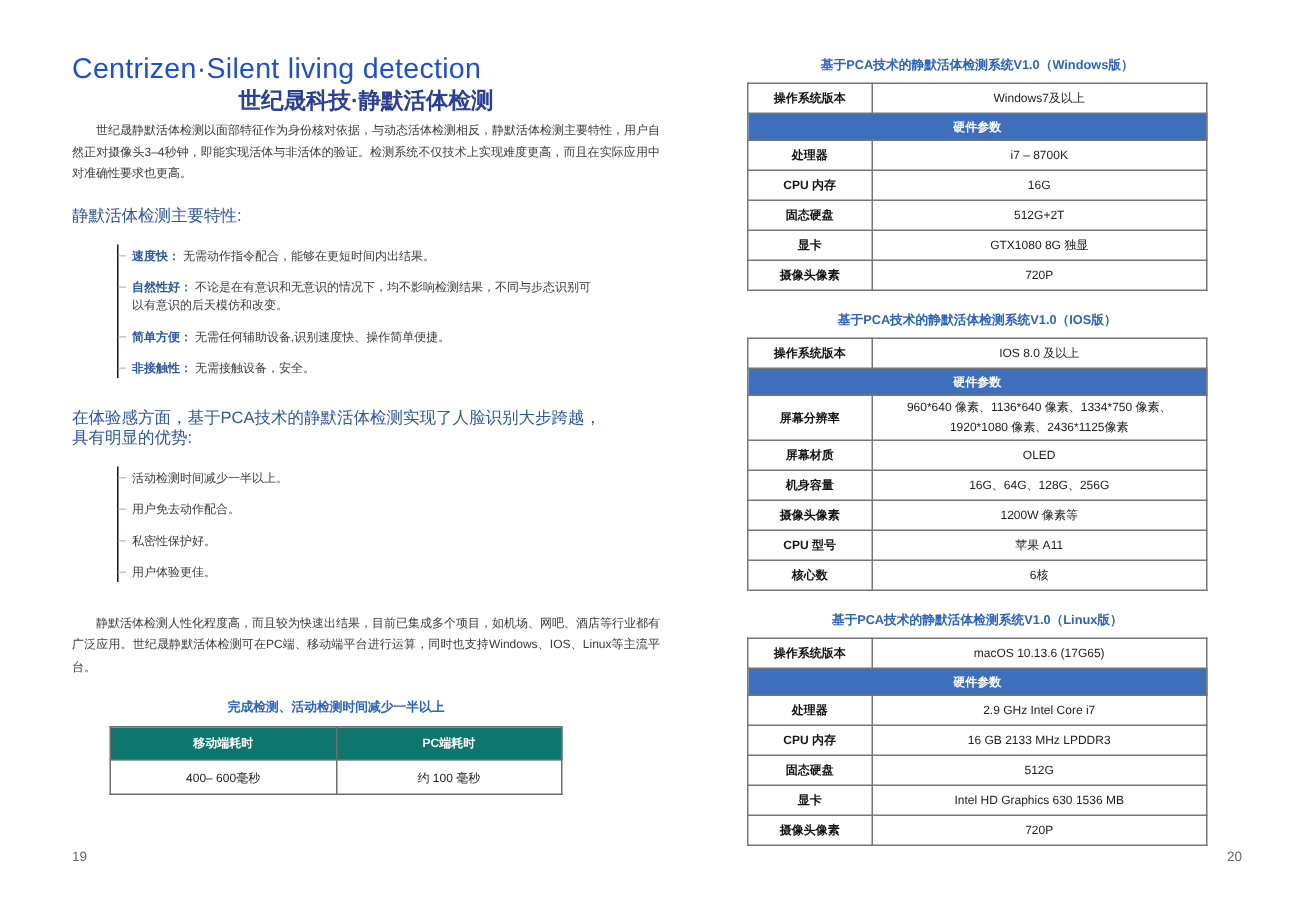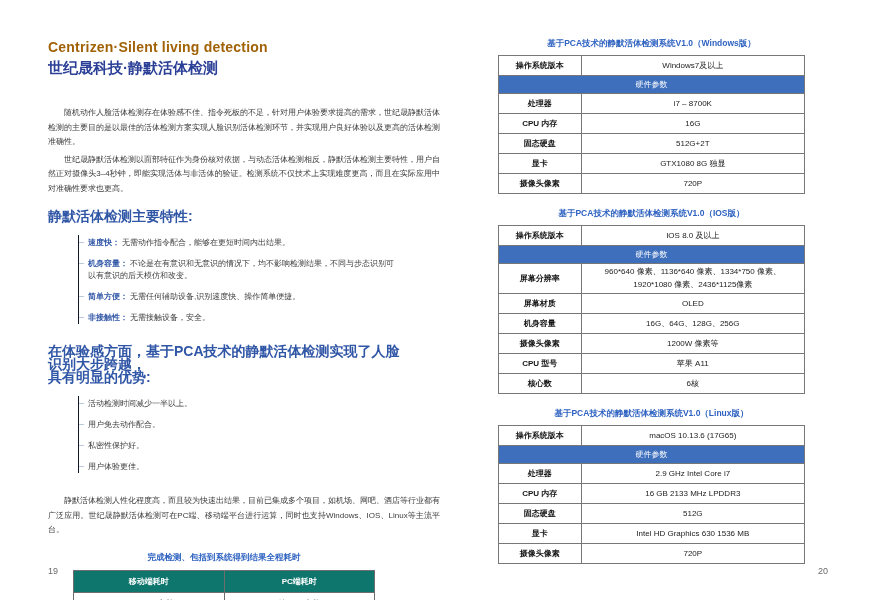--- a/index.html
+++ b/index.html
@@ -3,81 +3,80 @@
 <meta charset="utf-8">
 <style>
   html,body{margin:0;padding:0;}
   body{
     width:877px;height:600px;position:relative;background:#ffffff;
     font-family:"Liberation Sans","DejaVu Sans",sans-serif;
     -webkit-font-smoothing:antialiased;overflow:hidden;
   }
   
   .page-left{position:absolute;left:48px;top:38px;width:392px;}
-  .title-en{font-size:14px;line-height:18px;color:#a16207;font-weight:700;letter-spacing:.2px;}
-  .title-zh{font-size:15px;line-height:19px;color:#2b3f96;font-weight:700;margin-top:2px;}
+  .title-en{font-size:19px;line-height:18px;color:#1d4ed8;font-weight:400;letter-spacing:.2px;}
+  .title-zh{font-size:15px;line-height:19px;color:#2b3f96;font-weight:700;margin-top:2px;text-align:center;}
   .para{font-size:8px;line-height:14.5px;color:#3c3c3c;text-align:justify;text-indent:2em;margin:0;}
   .para-1{margin-top:29px;}
   .para-2{margin-top:3px;}
   .para-3{margin-top:21px;}
-  .sec-heading{font-size:14px;line-height:13px;font-weight:700;color:#3056a6;margin:0;}
+  .sec-heading{font-size:11px;line-height:13px;font-weight:400;color:#3056a6;margin:0;}
   .sec-heading.features{margin-top:14px;}
   .sec-heading.advantages{margin-top:21px;width:360px;}
   .tree-list{list-style:none;margin:12px 0 0 30px;padding:2px 0 0 9px;border-left:1px solid #0f172a;}
   .tree-list li{position:relative;font-size:8px;line-height:12px;color:#3c3c3c;margin:0 0 9px 0;max-width:310px;}
   .tree-list li:last-child{margin-bottom:0;}
   .tree-list li::before{content:"";position:absolute;left:-9px;top:5px;width:5px;height:1px;background:#bdc8dd;}
   .feature-label{color:#3056a6;font-weight:700;margin-right:2px;}
   .time-title{font-size:8.5px;font-weight:700;color:#2f63c1;text-align:center;width:302px;margin:14px 0 0 25px;}
   table.time{width:302px;margin:6px 0 0 25px;border-collapse:collapse;table-layout:fixed;}
   table.time th{background:#0f766e;color:#ffffff;font-size:8px;font-weight:700;height:21px;border:1px solid #6e6e6e;padding:0;}
   table.time td{background:#ffffff;color:#222222;font-size:8px;text-align:center;height:22px;border:1px solid #6e6e6e;padding:0;}
   
   .page-right{position:absolute;left:498px;top:38px;width:307px;}
   .spec-title{font-size:8.5px;line-height:11px;font-weight:700;color:#2f63c1;text-align:center;margin:0 0 6px 0;}
   .spec-block{margin-bottom:14px;}
   table.spec{width:100%;border-collapse:collapse;table-layout:fixed;}
   table.spec td{border:1px solid #777777;background:#ffffff;font-size:8px;color:#222222;text-align:center;padding:2px 5px;height:15px;vertical-align:middle;}
   table.spec td.lbl{font-weight:700;color:#141414;}
-  table.spec tr.sect td{background:#3d6fbd;color:#ffffff;font-weight:400;height:13px;margin-top:16px;}
+  table.spec tr.sect td{background:#3d6fbd;color:#ffffff;font-weight:700;height:13px;margin-top:16px;}
   table.spec td.multiline{text-align:center;line-height:12.5px;}
   
   .pg{position:absolute;bottom:24px;font-size:9px;color:#6a6a6a;}
   .pg-left{left:48px;}
   .pg-right{right:49px;}
 </style>
 </head>
 <body>
 
 <div class="page-left">
   <div class="title-en">Centrizen·Silent living detection</div>
   <div class="title-zh">世纪晟科技·静默活体检测</div>
 
-  <p class="para para-1">随机动作人脸活体检测存在体验感不佳、指令死板的不足，针对用户体验要求提高的需求，世纪晟静默活体检测的主要目的是以最佳的活体检测方案实现人脸识别活体检测环节，并实现用户良好体验以及更高的活体检测准确性。</p>
   <p class="para para-2">世纪晟静默活体检测以面部特征作为身份核对依据，与动态活体检测相反，静默活体检测主要特性，用户自然正对摄像头3–4秒钟，即能实现活体与非活体的验证。检测系统不仅技术上实现难度更高，而且在实际应用中对准确性要求也更高。</p>
 
   <p class="sec-heading features">静默活体检测主要特性:</p>
   <ul class="tree-list">
     <li><span class="feature-label">速度快：</span><span>无需动作指令配合，能够在更短时间内出结果。</span></li>
-    <li><span class="feature-label">机身容量：</span><span>不论是在有意识和无意识的情况下，均不影响检测结果，不同与步态识别可以有意识的后天模仿和改变。</span></li>
+    <li><span class="feature-label">自然性好：</span><span>不论是在有意识和无意识的情况下，均不影响检测结果，不同与步态识别可以有意识的后天模仿和改变。</span></li>
     <li><span class="feature-label">简单方便：</span><span>无需任何辅助设备,识别速度快、操作简单便捷。</span></li>
     <li><span class="feature-label">非接触性：</span><span>无需接触设备，安全。</span></li>
   </ul>
 
   <p class="sec-heading advantages"><span>在体验感方面，基于PCA技术的静默活体检测实现了人脸识别大步跨越，</span><br><span>具有明显的优势:</span></p>
   <ul class="tree-list">
     <li>活动检测时间减少一半以上。</li>
     <li>用户免去动作配合。</li>
     <li>私密性保护好。</li>
     <li>用户体验更佳。</li>
   </ul>
 
   <p class="para para-3">静默活体检测人性化程度高，而且较为快速出结果，目前已集成多个项目，如机场、网吧、酒店等行业都有广泛应用。世纪晟静默活体检测可在PC端、移动端平台进行运算，同时也支持Windows、IOS、Linux等主流平台。</p>
 
-  <div class="time-title">完成检测、包括到系统得到结果全程耗时</div>
+  <div class="time-title">完成检测、活动检测时间减少一半以上</div>
   <table class="time">
     <tbody>
         <tr>
       <th>移动端耗时</th>
       <th>PC端耗时</th>
     </tr>
     <tr>
       <td>400– 600毫秒</td>
       <td>约 100 毫秒</td>
     </tr>

